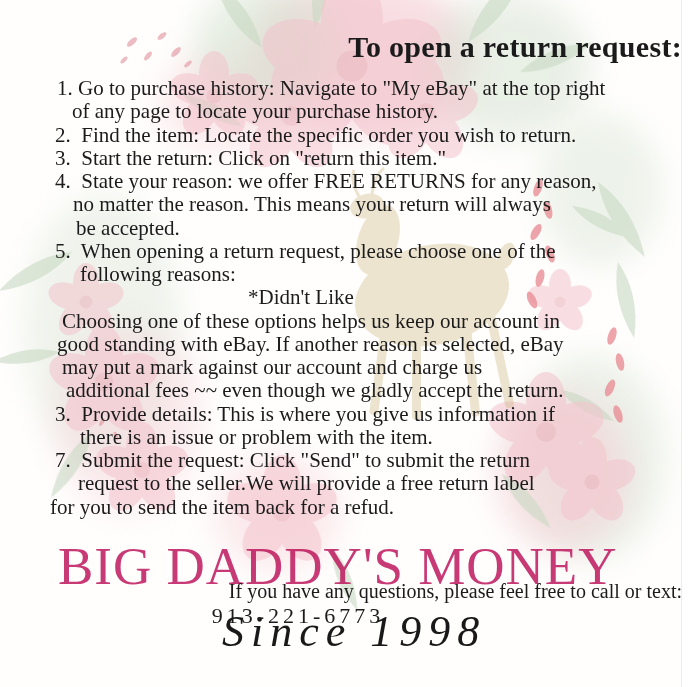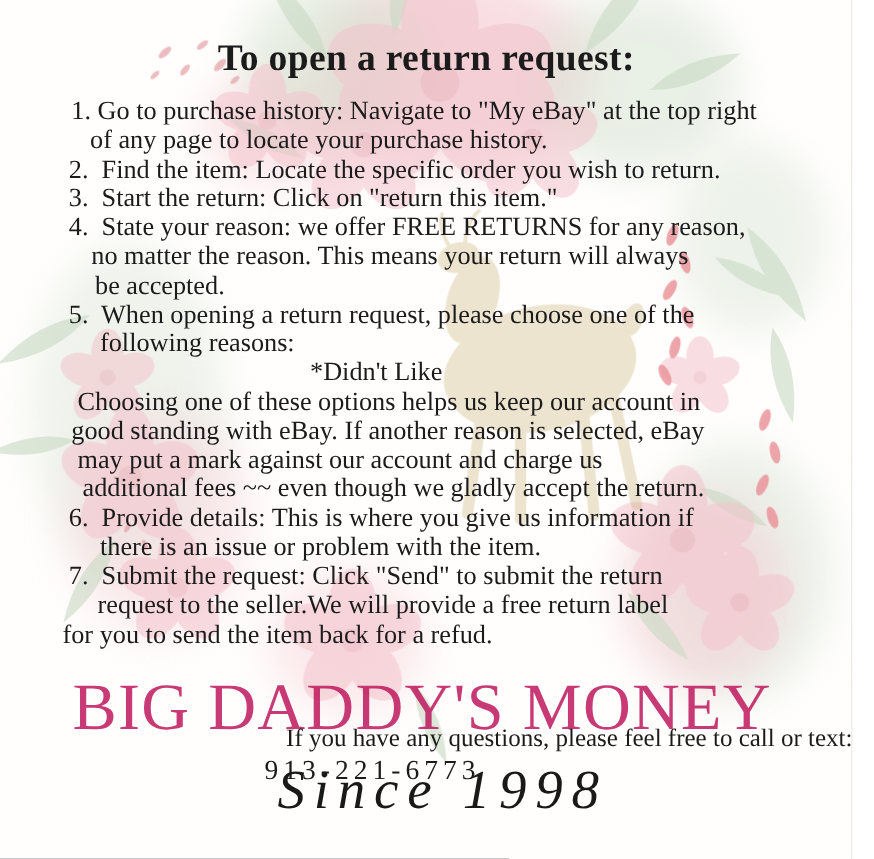--- a/index.html
+++ b/index.html
@@ -33,21 +33,21 @@
   }
   .wm-since{
     position:absolute;z-index:2;left:222px;top:606px;
     font-size:44px;letter-spacing:7px;color:#000000;opacity:.9;
     white-space:pre;
     font-style:italic;
   }
   
   .title{
     position:absolute;z-index:3;left:0;top:30px;width:682px;
-    text-align:center;font-size:30px;font-weight:bold;letter-spacing:.3px;
+    text-align:right;font-size:30px;font-weight:bold;letter-spacing:.3px;
   }
   .text-block{position:absolute;z-index:3;left:0;top:77px;width:682px;}
   .ln{font-size:21px;line-height:23.25px;white-space:pre;}
   .footer-contact{
     position:absolute;z-index:3;left:0;top:580px;width:682px;
     text-align:right;font-size:20px;white-space:pre;
   }
   .footer-phone{
     position:absolute;z-index:3;left:0;top:603px;width:596px;
     text-align:center;font-size:22px;letter-spacing:4px;white-space:pre;
@@ -172,21 +172,21 @@
     <div class="ln" style="margin-left:55px">4.  State your reason: we offer FREE RETURNS for any reason,</div>
     <div class="ln" style="margin-left:73px">no matter the reason. This means your return will always</div>
     <div class="ln" style="margin-left:76px">be accepted.</div>
     <div class="ln" style="margin-left:55px">5.  When opening a return request, please choose one of the</div>
     <div class="ln" style="margin-left:80px">following reasons:</div>
     <div class="ln" style="margin-left:248px">*Didn't Like</div>
     <div class="ln" style="margin-left:62px">Choosing one of these options helps us keep our account in</div>
     <div class="ln" style="margin-left:57px">good standing with eBay. If another reason is selected, eBay</div>
     <div class="ln" style="margin-left:62px">may put a mark against our account and charge us</div>
     <div class="ln" style="margin-left:66px">additional fees ~~ even though we gladly accept the return.</div>
-    <div class="ln" style="margin-left:55px">6.  Provide details: This is where you give us information if</div>
+    <div class="ln" style="margin-left:55px">3.  Provide details: This is where you give us information if</div>
     <div class="ln" style="margin-left:80px">there is an issue or problem with the item.</div>
     <div class="ln" style="margin-left:55px">7.  Submit the request: Click "Send" to submit the return</div>
     <div class="ln" style="margin-left:78px">request to the seller.We will provide a free return label</div>
     <div class="ln" style="margin-left:50px">for you to send the item back for a refud.</div>
   </div>
 
   <div class="footer-contact">If you have any questions, please feel free to call or text:</div>
   <div class="footer-phone">913-221-6773</div>
 
   <div class="right-margin"></div>

